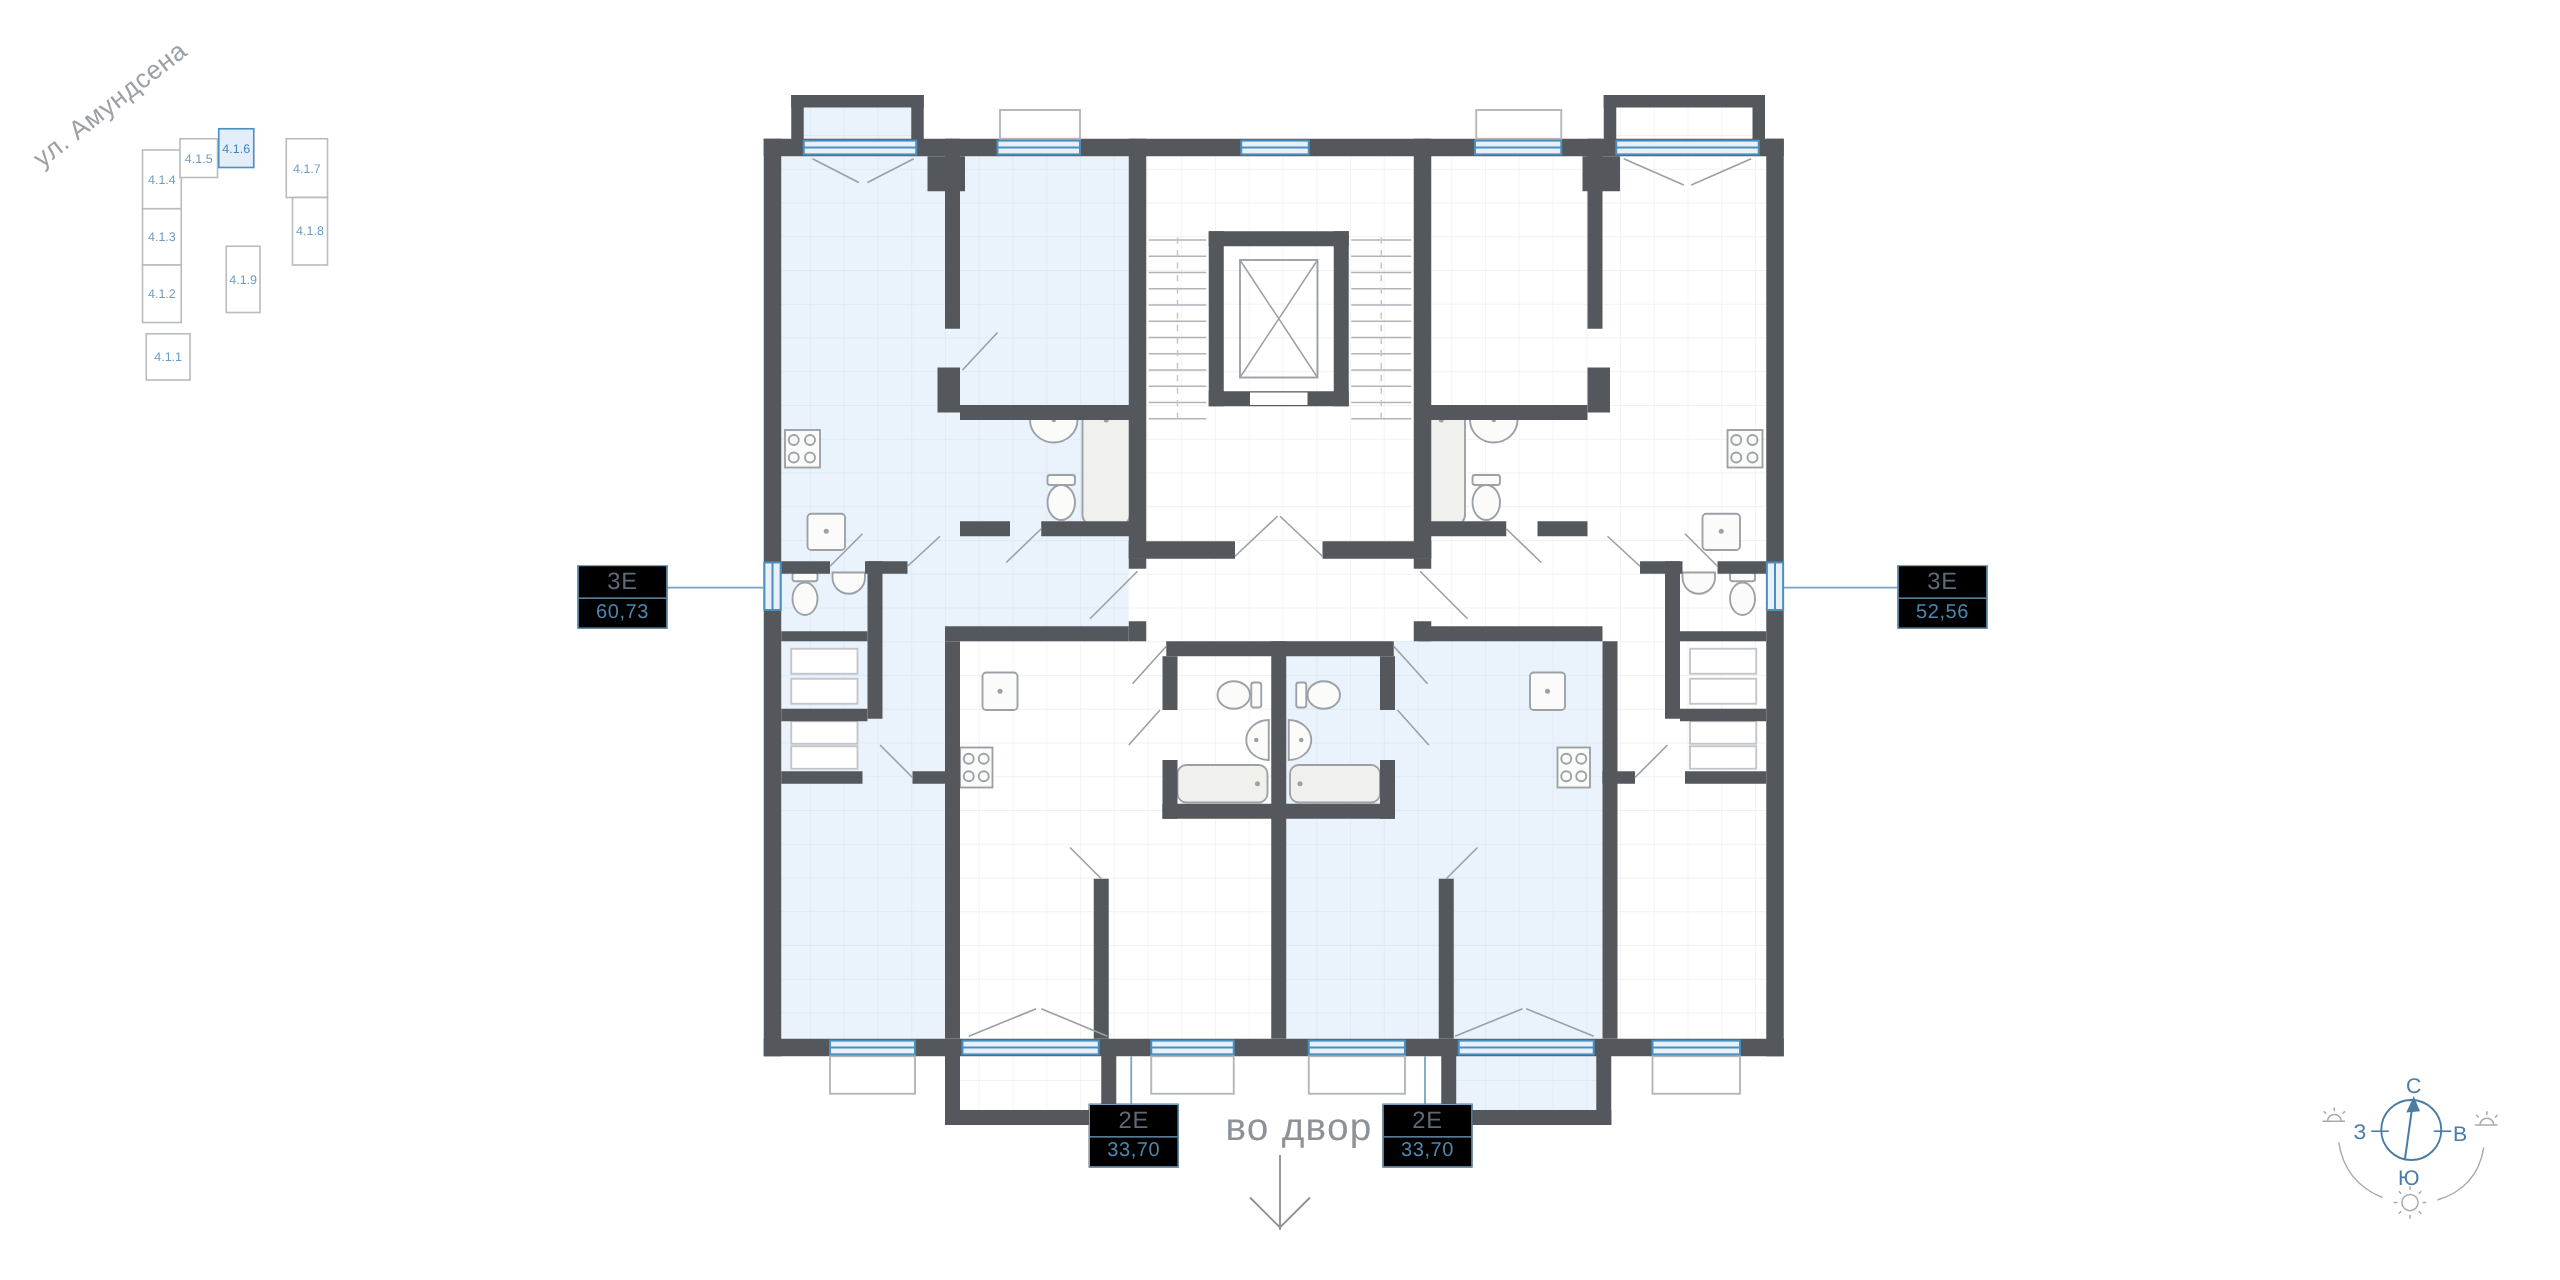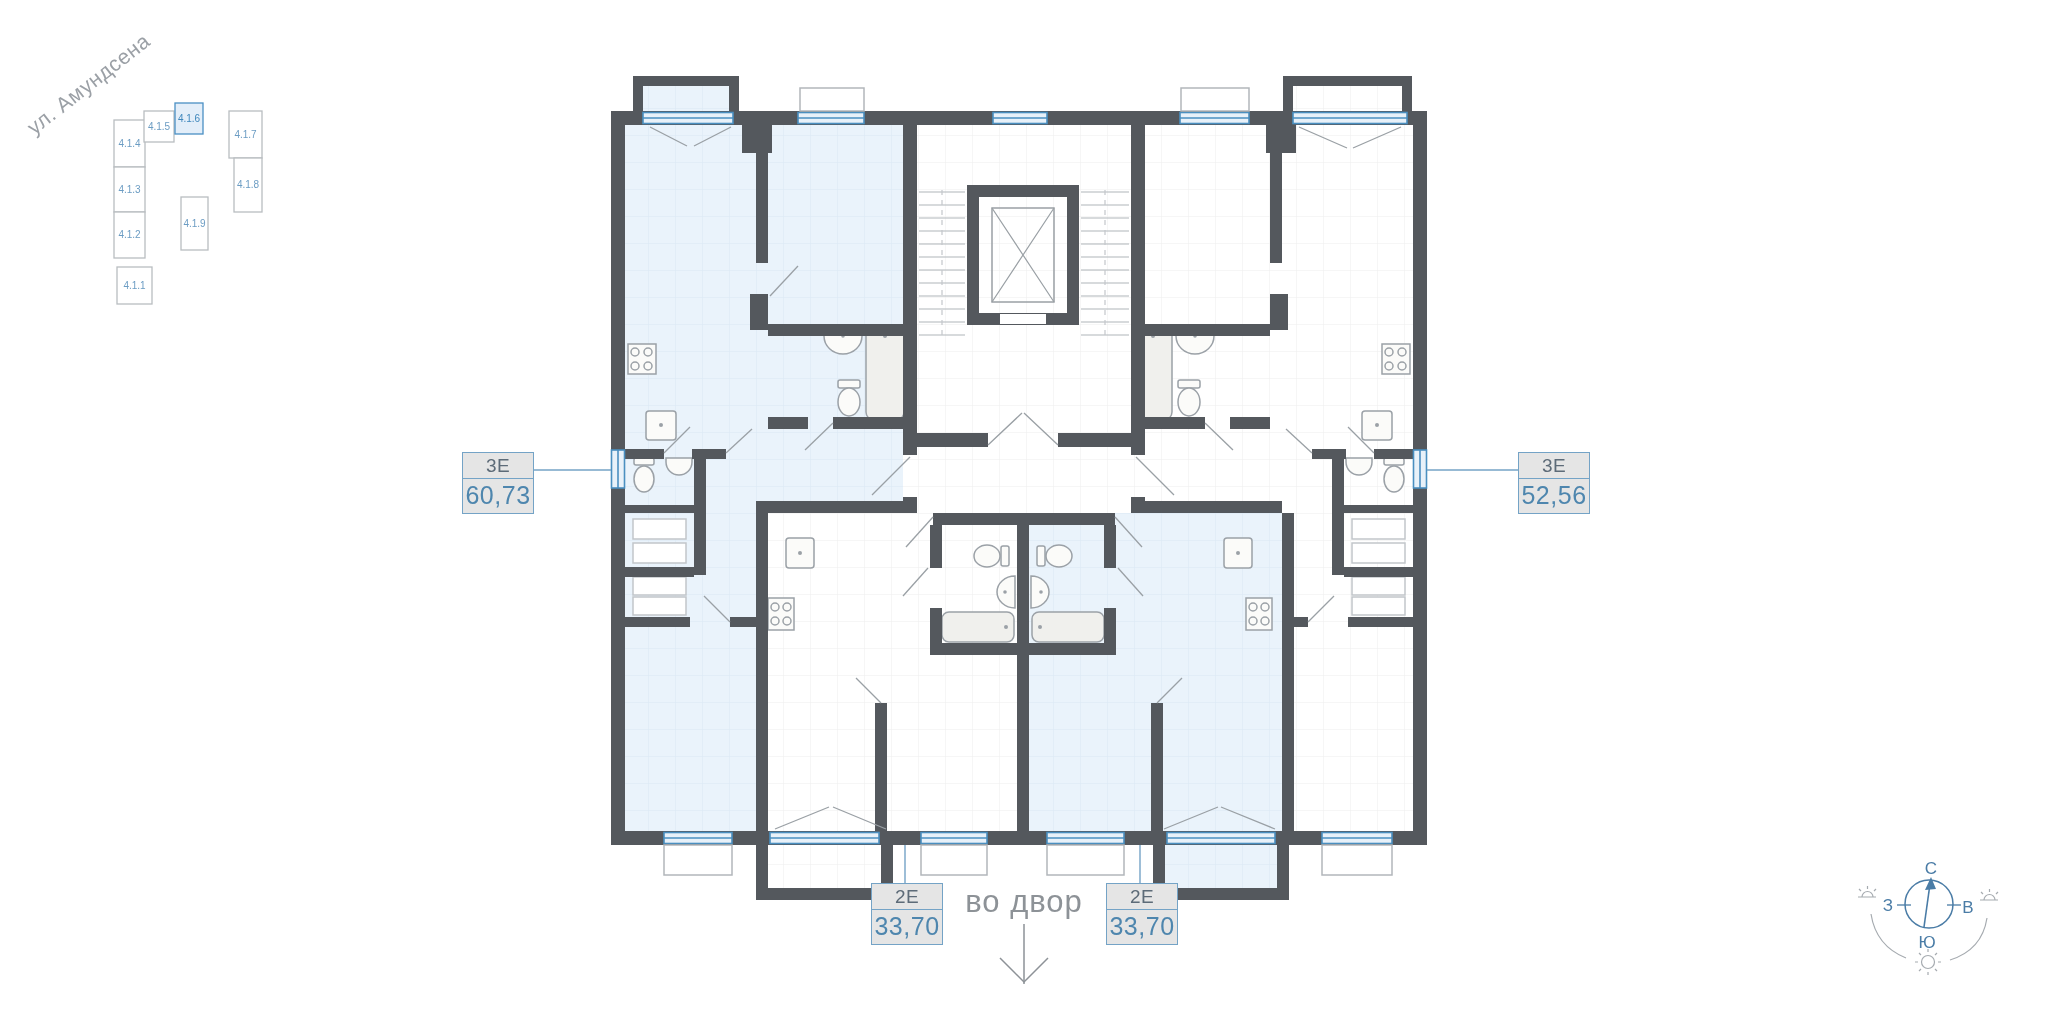--- a/index.html
+++ b/index.html
@@ -1,24 +1,24 @@
 <!DOCTYPE html>
 <html><head>
 <meta charset="utf-8">
 <style>
   html,body{margin:0;padding:0;background:#ffffff;}
   .stage{position:relative;width:2048px;height:1024px;background:#fff;overflow:hidden;
          font-family:"Liberation Sans",sans-serif;}
   svg{position:absolute;left:0;top:0;}
-  .apt-label{position:absolute;width:70px;background:#e5e5e5;border:1.5px solid #74a3c6;
+  .apt-label{position:absolute;width:70px;background:#000000;border:1.5px solid #74a3c6;
              text-align:center;cursor:pointer;}
   .apt-label .t{display:block;font-size:19px;color:#5d6b78;padding:2px 0 1px;
                 border-bottom:1.5px solid #74a3c6;letter-spacing:.5px;}
-  .apt-label .a{display:block;font-size:25px;color:#4e86ae;padding:2px 0 3px;letter-spacing:.5px;}
-  .courtyard{position:absolute;left:950px;top:884px;width:148px;text-align:center;
+  .apt-label .a{display:block;font-size:16px;color:#4e86ae;padding:2px 0 3px;letter-spacing:.5px;}
+  .courtyard{position:absolute;left:950px;top:884px;width:148px;text-align:right;
              font-size:31px;color:#8d9297;letter-spacing:1px;}
   .street{position:absolute;left:30px;top:118px;font-size:21px;color:#9ba0a6;white-space:nowrap;
           transform:rotate(-38deg);transform-origin:0 50%;letter-spacing:.5px;}
   text{font-family:"Liberation Sans",sans-serif;}
 </style>
 </head>
 <body>
 
 <div class="stage">
 

